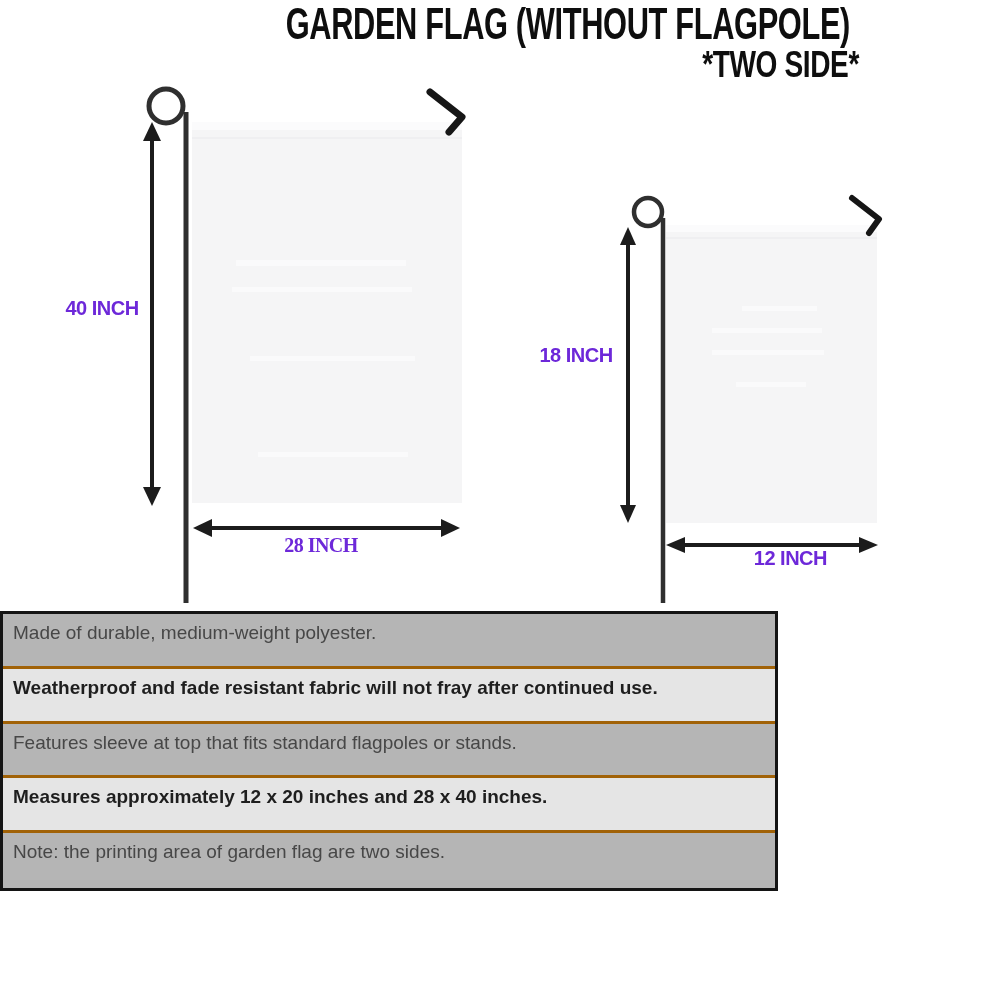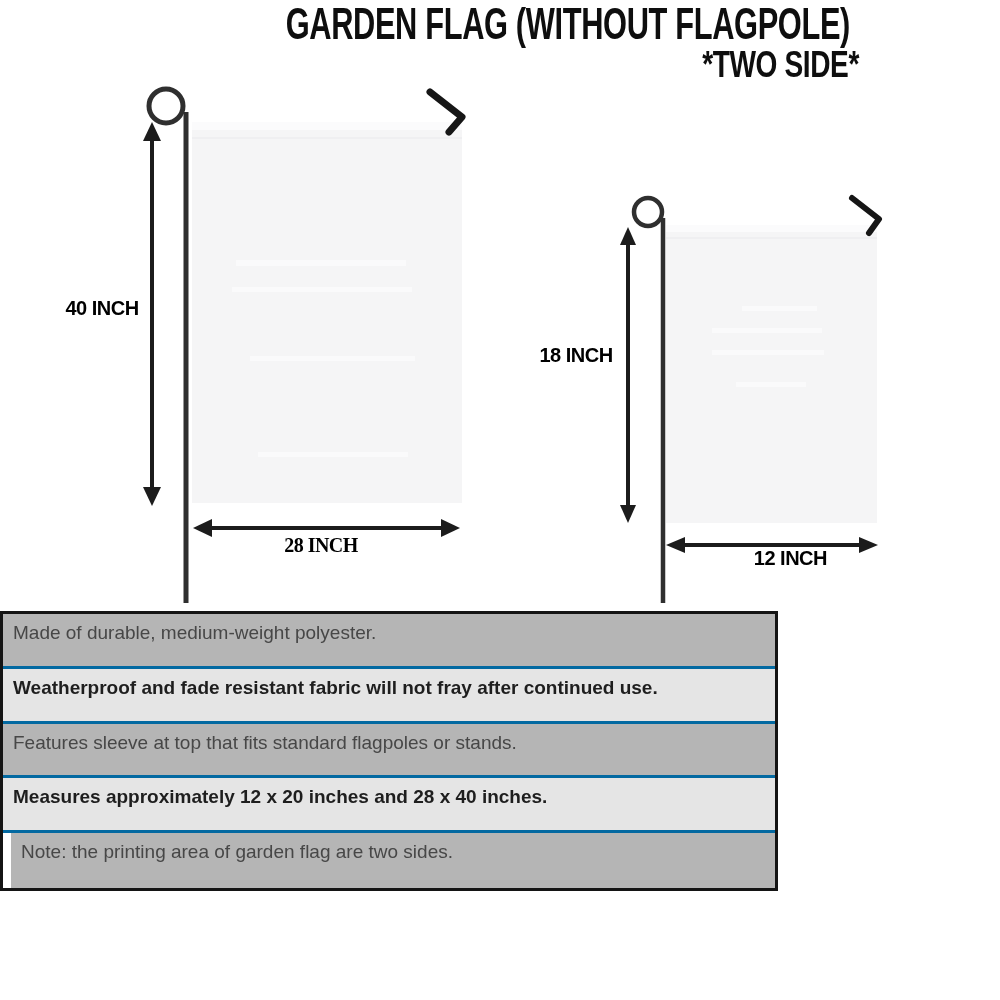--- a/index.html
+++ b/index.html
@@ -55,21 +55,21 @@
   }
 
   
   .dim-label {
     position: absolute;
     width: 110px;
     text-align: center;
     font-size: 20px;
     font-weight: bold;
     letter-spacing: -0.5px;
-    color: #000000;
+    color: #6d28d9;
     white-space: nowrap;
   }
   .dim-40 { left: 47px;  top: 297px; }
   .dim-28 { left: 266px; top: 534px; font-family: Liberation Serif, serif; }
   .dim-18 { left: 521px; top: 344px; }
   .dim-12 { left: 717px; top: 547px; text-align: right; }
 
   
   .feature-table {
     position: absolute;
@@ -77,24 +77,24 @@
     top: 611px;
     width: 778px;
     border: 3px solid #141414;
     background: #ffffff;
   }
   .feature-row {
     height: 54.8px;
     padding: 7px 10px 0 10px;
     font-size: 19px;
     line-height: 1.25;
-    border-bottom: 3px solid #0369a1;
+    border-bottom: 3px solid #a16207;
     overflow: hidden;
   }
-  .feature-row:last-child { border-bottom: none; margin-left: 8px; }
+  .feature-row:last-child { border-bottom: none; }
   .feature-row.shaded { background: #b5b5b5; color: #474747; }
   .feature-row.plain  { background: #e5e5e5; color: #1e1e1e; font-weight: bold; }
 </style>
 </head>
 <body>
 
 <div class="stage">
 
   <div class="title-block">
     <span class="title-line1">GARDEN FLAG (WITHOUT FLAGPOLE)</span>

